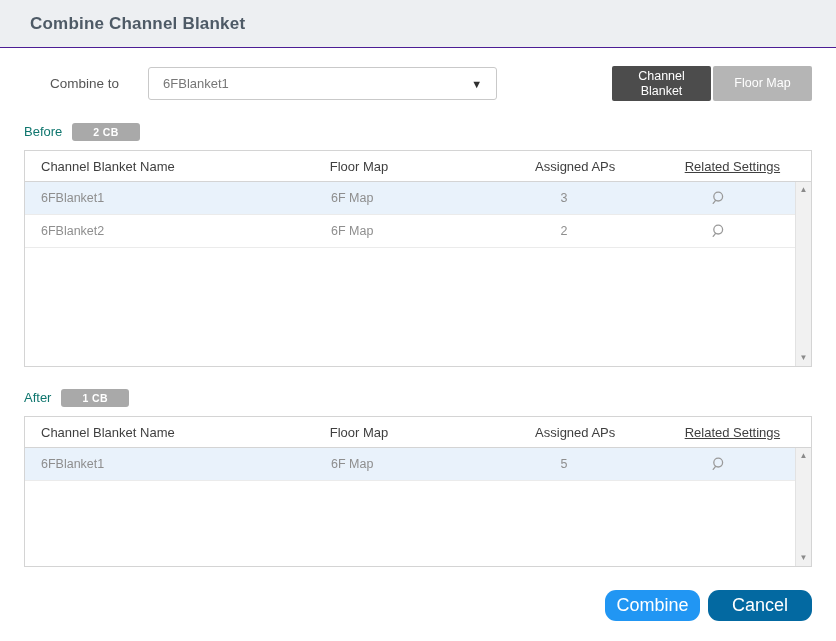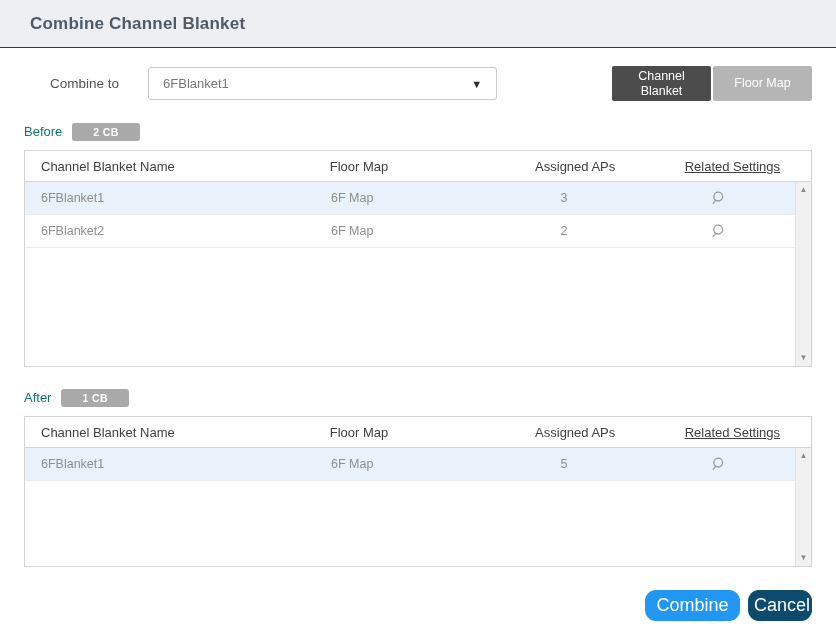--- a/index.html
+++ b/index.html
@@ -119,21 +119,21 @@
     display: flex; justify-content: flex-end; gap: 8px;
   }
   .btn {
     height: 31px;
     border: none; border-radius: 11px;
     color: #fff; font-size: 18px;
     font-family: "Liberation Sans", sans-serif;
     cursor: pointer;
   }
   .btn-primary   { width: 95px; background: #2196f3; }
-  .btn-secondary { width: 64px; background: #0c4a6e; }
+  .btn-secondary { width: 104px; background: #0369a1; }
 </style>
 </head>
 <body>
 
 <div class="app-header">
   <div class="app-title">Combine Channel Blanket</div>
 </div>
 
 <div class="content">
 

